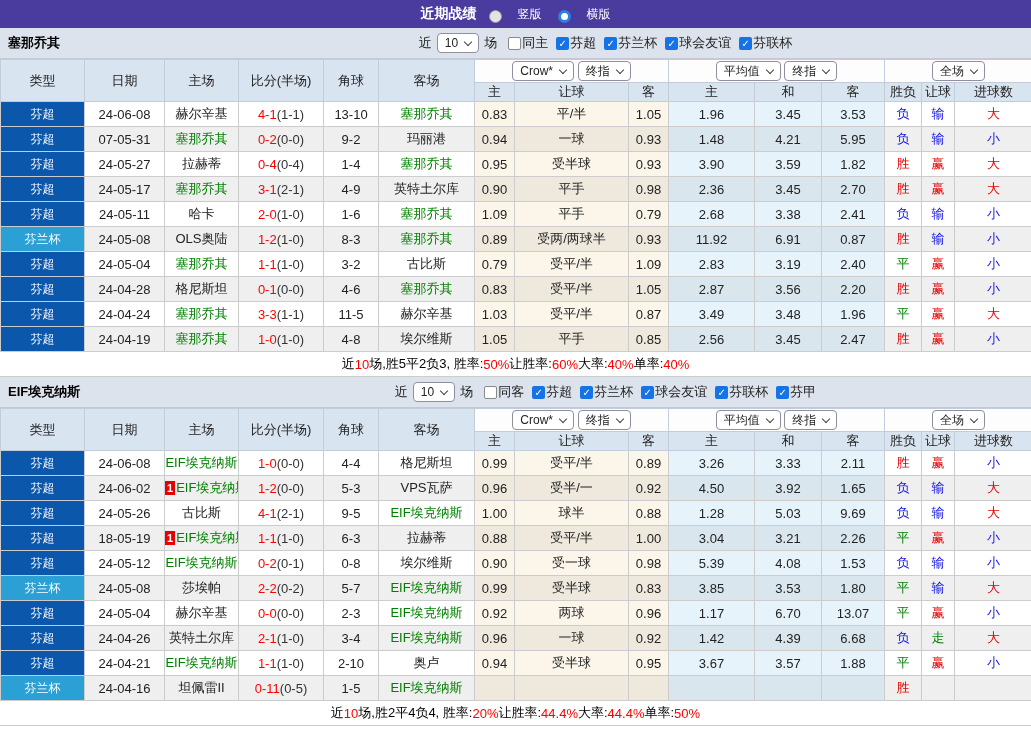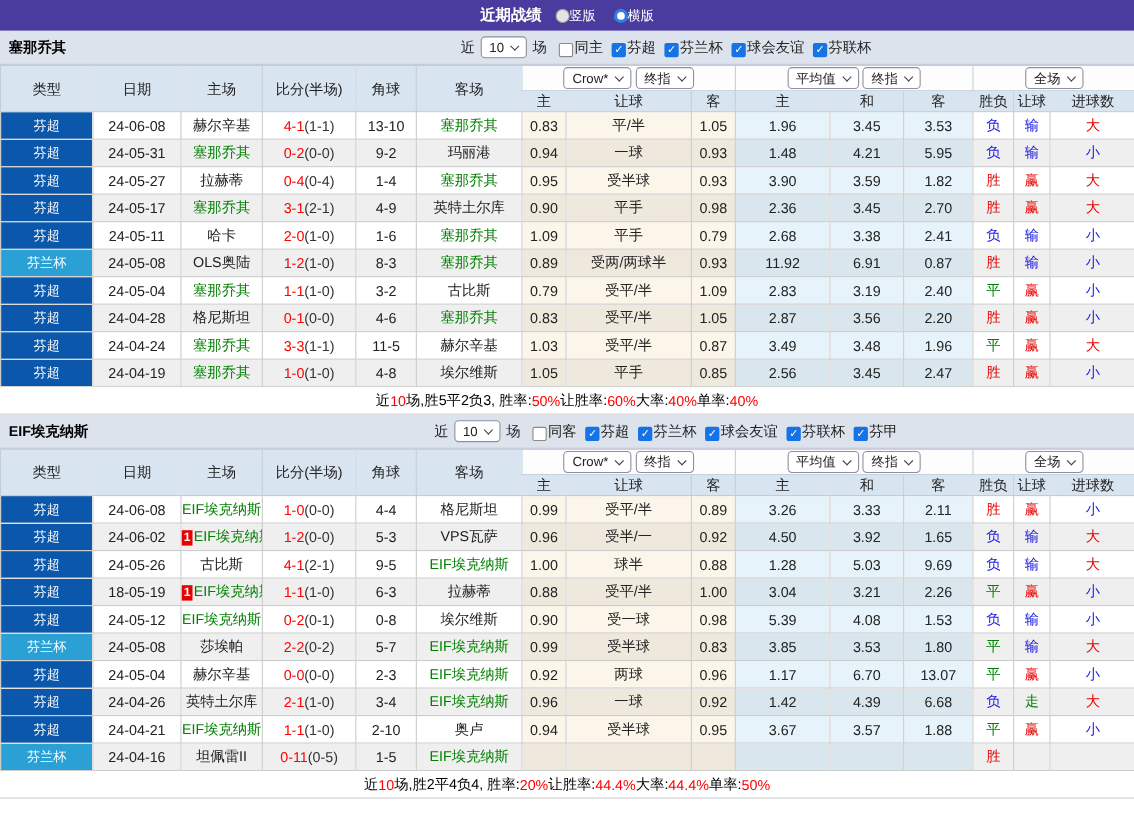--- a/index.html
+++ b/index.html
@@ -1,33 +1,33 @@
 <!DOCTYPE html>
 <html><head>
 <meta charset="utf-8">
 <style>
   html,body{margin:0;padding:0;width:1031px;height:744px;overflow:hidden;background:#fff;
     font-family:"Liberation Sans","DejaVu Sans",sans-serif;font-size:13px;color:#222;}
   
   .topbar{height:28px;background:#4a3b9e;display:flex;align-items:center;justify-content:center;gap:12px;color:#fff;}
   .topbar .title{font-weight:bold;font-size:14px;}
   .radio-group{display:flex;align-items:center;gap:16px;font-size:12px;}
-  .radio-item{display:inline-flex;align-items:center;gap:0;cursor:pointer;font-family:Liberation Mono, monospace;}
+  .radio-item{display:inline-flex;align-items:flex-end;gap:16px;cursor:pointer;font-family:Liberation Mono, monospace;}
   .radio{display:inline-block;border-radius:50%;}
   .radio.off{width:11px;height:11px;background:#e4e4e4;border:1px solid #9a9a9a;}
   .radio.on{width:7px;height:7px;background:#fff;border:3px solid #2f7de1;}
   
   .filterbar{height:30px;background:#dde3ed;border-bottom:1px solid #c3cad6;display:flex;align-items:center;justify-content:center;position:relative;}
   .team-name{position:absolute;left:8px;font-weight:bold;color:#000;}
   .filter-controls{display:flex;align-items:center;gap:5px;transform:translateX(90px);}
   .pselect{display:inline-flex;align-items:center;gap:7px;background:#fff;border:1px solid #8f8f9d;border-radius:4px;
     padding:2px 7px;font-size:12px;line-height:14px;cursor:pointer;white-space:nowrap;}
   .chev{width:5px;height:5px;border-right:1.6px solid #444;border-bottom:1.6px solid #444;transform:rotate(45deg);margin-top:-3px;}
   .cbx-group{display:inline-flex;align-items:center;gap:2px;}
-  .cbx-item{display:inline-flex;align-items:flex-end;margin-left:6px;cursor:pointer;}
+  .cbx-item{display:inline-flex;align-items:center;margin-left:6px;cursor:pointer;}
   .cbx{width:13px;height:13px;display:inline-flex;align-items:center;justify-content:center;border-radius:2px;box-sizing:border-box;}
   .cbx.checked{background:#1673e6;color:#fff;font-size:10px;font-weight:bold;}
   .cbx.unchecked{background:#fff;border:1px solid #8a8a8a;}
   .cbx-label{margin-left:1px;}
   
   table.stats-table{border-collapse:collapse;table-layout:fixed;width:1031px;}
   .stats-table th,.stats-table td{border:1px solid #ccc;text-align:center;padding:0;white-space:nowrap;overflow:hidden;box-sizing:border-box;}
   .stats-table thead th{background:#d9e4f1;font-weight:normal;border-color:#c2cddc;height:17px;}
   .stats-table thead tr.sel-row th{height:23px;}
   .stats-table thead th.selgroup{background:#fdfdfd;}
@@ -177,21 +177,21 @@
             <td class="col-crow">1.05</td>
             <td class="col-avg">1.96</td>
             <td class="col-avg">3.45</td>
             <td class="col-avg">3.53</td>
             <td class="res-blue">负</td>
             <td class="res-blue">输</td>
             <td class="res-red">大</td>
           </tr>
           <tr class="match-row">
             <td class="type-league">芬超</td>
-            <td class="date-cell">24-05-31</td>
+            <td class="date-cell">07-05-31</td>
             <td class="team-cell"><span class="team-active">塞那乔其</span></td>
             <td class="score-cell"><span class="score-main">0-2</span><span class="score-half">(0-0)</span></td>
             <td class="corner-cell">9-2</td>
             <td class="team-cell"><span>玛丽港</span></td>
             <td class="col-crow">0.94</td>
             <td class="col-crow">一球</td>
             <td class="col-crow">0.93</td>
             <td class="col-avg">1.48</td>
             <td class="col-avg">4.21</td>
             <td class="col-avg">5.95</td>

